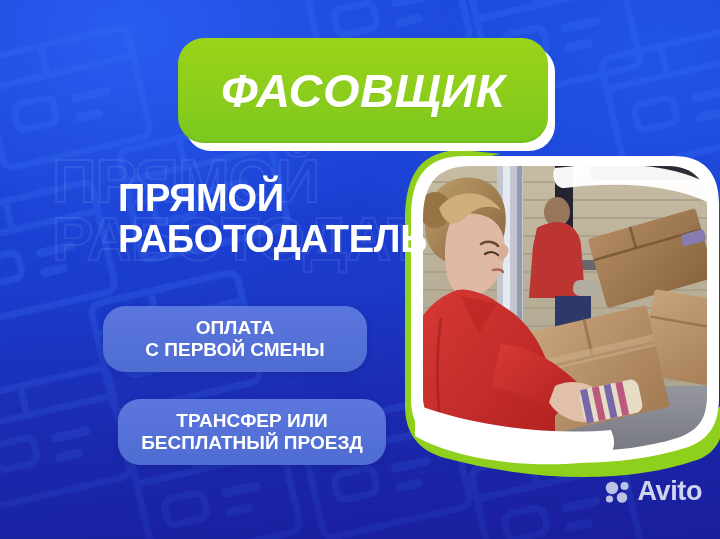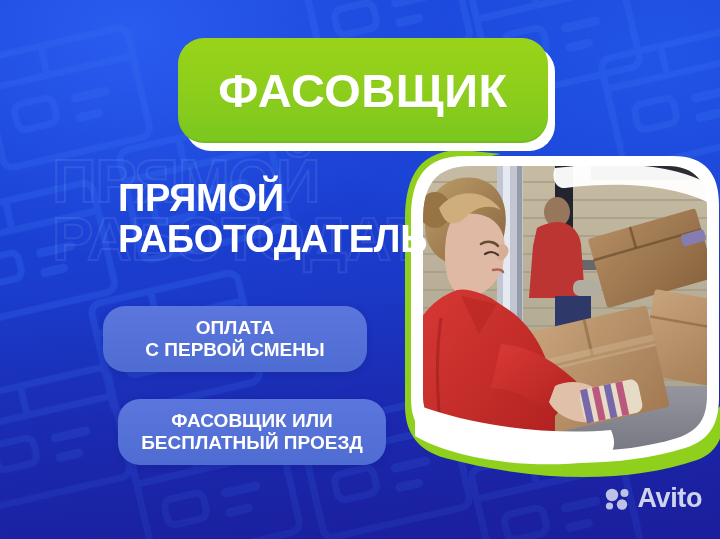--- a/index.html
+++ b/index.html
@@ -40,21 +40,21 @@
   }
   .badge{
     position:absolute;left:0;top:0;width:370px;height:105px;
     border-radius:26px;
     background:linear-gradient(180deg,#9ad319 0%,#8ccd1c 55%,#79c71f 100%);
     display:flex;align-items:center;justify-content:center;
     box-shadow:inset 0 -2px 0 rgba(0,0,0,.05);
   }
   .badge-text{
     color:#fff;font-size:47px;font-weight:700;letter-spacing:.5px;
-    line-height:1;text-shadow:0 1px 0 rgba(0,0,0,.06);
+    line-height:1;text-shadow:0 1px 0 rgba(0,0,0,.06);font-style:italic;
   }
 
   
   .headline{
     position:absolute;left:118px;top:178px;
     color:#fff;font-size:38px;font-weight:700;line-height:1.08;
     letter-spacing:-.3px;white-space:pre-line;
   }
 
   
@@ -67,21 +67,21 @@
   }
   .pill1{left:103px;top:306px;width:264px;height:66px;font-size:19px;}
   .pill2{left:118px;top:399px;width:268px;height:66px;font-size:19px;}
 
   
   .photo-card{position:absolute;left:405px;top:148px;width:320px;height:330px;}
   .photo-card svg{display:block;}
 
   
   .avito{
-    position:absolute;right:18px;bottom:25px;
+    position:absolute;right:18px;bottom:32px;
     display:flex;align-items:center;gap:7px;
     opacity:.92;
   }
   .avito-word{color:#dfe4f5;font-size:27px;font-weight:700;letter-spacing:-.4px;}
 </style>
 </head>
 <body>
 
 <div class="ad">
 
@@ -293,21 +293,21 @@
     <div class="badge">
       <span class="badge-text">ФАСОВЩИК</span>
     </div>
   </div>
 
   <div class="headline">ПРЯМОЙ
 РАБОТОДАТЕЛЬ</div>
 
   <div class="pill pill1">ОПЛАТА
 С ПЕРВОЙ СМЕНЫ</div>
-  <div class="pill pill2">ФАСОВЩИК ИЛИ
+  <div class="pill pill2">ТРАНСФЕР ИЛИ
 БЕСПЛАТНЫЙ ПРОЕЗД</div>
 
   <div class="avito">
     <svg width="26" height="22" viewBox="0 0 26 22" xmlns="http://www.w3.org/2000/svg">
       <circle cx="7" cy="7" r="6.2" fill="#c9d1ea"></circle>
       <circle cx="19.5" cy="5" r="4" fill="#c9d1ea"></circle>
       <circle cx="4.5" cy="18" r="3.6" fill="#c9d1ea"></circle>
       <circle cx="17" cy="16.5" r="5.2" fill="#c9d1ea"></circle>
     </svg>
     <span class="avito-word">Avito</span>

